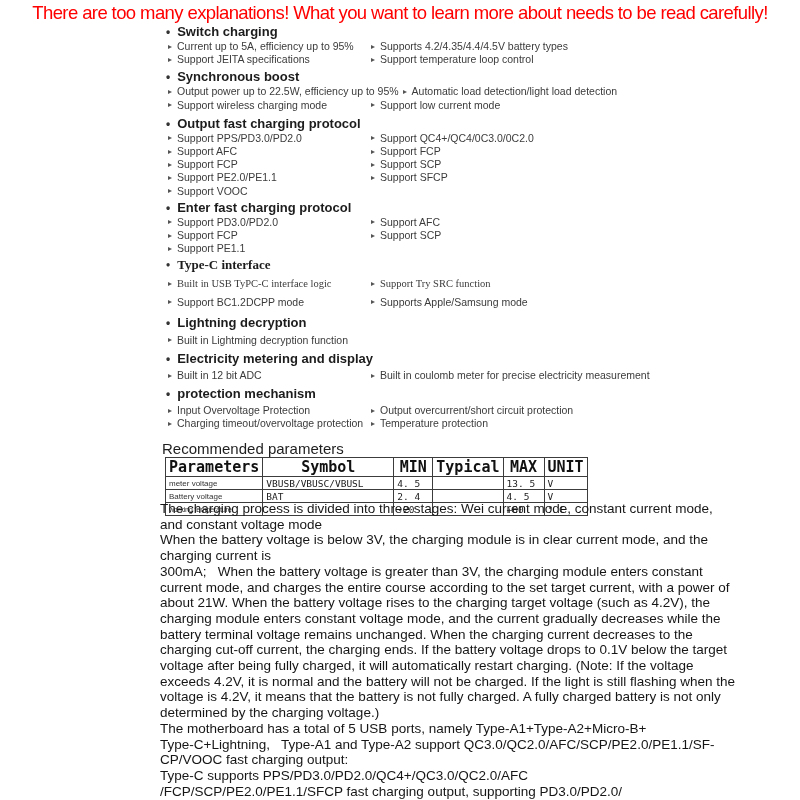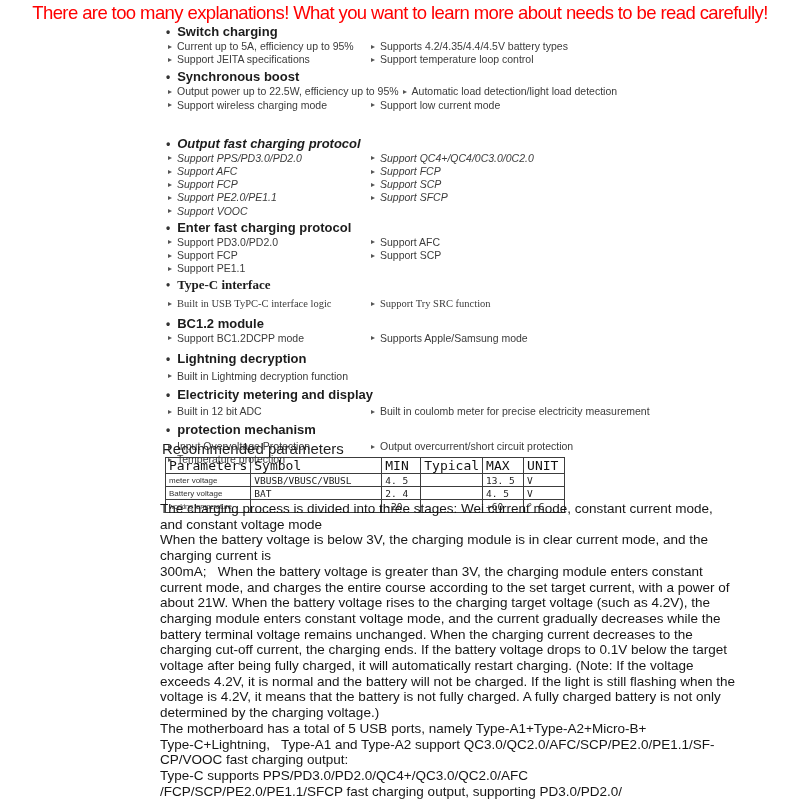--- a/index.html
+++ b/index.html
@@ -19,39 +19,39 @@
   .rows{}
   .row{display:flex;line-height:13.2px;text-align:center;}
   .cell{display:flex;align-items:center;font-size:10.5px;color:#3b3b3b;white-space:nowrap;}
   .cell-left{min-width:203px;}
   .marker{
     width:0;height:0;flex:none;display:inline-block;
     border-top:2.5px solid transparent;border-bottom:2.5px solid transparent;
     border-left:4.5px solid #555;margin:0 5px 0 4px;
   }
   .section:nth-child(2){margin-top:3px;}
-  .section:nth-child(3){margin-top:24px;font-style:italic;}
+  .section:nth-child(3){margin-top:4px;}
   .section:nth-child(4){margin-top:2px;}
   .section:nth-child(5){margin-top:2px;font-family:Liberation Serif, serif;}
   .section:nth-child(6){margin-top:5px;}
   .section:nth-child(7){margin-top:6px;}
   .section:nth-child(8){margin-top:4px;}
   .section:nth-child(9){margin-top:4px;}
   .section:nth-child(5) .rows{margin-top:4px;}
   .section:nth-child(7) .rows{margin-top:3px;}
   .section:nth-child(8) .rows{margin-top:2px;}
   .section:nth-child(9) .rows{margin-top:2px;}
   
   .params{position:absolute;left:160px;top:441px;}
   .params-heading{font-size:15px;color:#1e1e1e;margin:0 0 1px 2px;line-height:15px;}
   table{border-collapse:collapse;margin-left:5px;table-layout:fixed;}
   th,td{border:1px solid #3c3c3c;padding:0 3px;height:12px;overflow:hidden;}
   th{
     font-family:"DejaVu Sans Mono","Liberation Mono",monospace;
-    font-size:13px;font-weight:normal;text-align:left;height:13px;color:#111;
+    font-size:15px;font-weight:bold;text-align:center;height:13px;color:#111;
   }
   td.mono{font-family:"DejaVu Sans Mono","Liberation Mono",monospace;font-size:9.5px;color:#222;}
   td.plain{font-size:8px;color:#333;}
   tr.r3 td.plain{font-size:7.5px;letter-spacing:-0.3px;}
   th.c0{width:50px;} th.c1{width:124px;} th.c2{width:32px;}
   th.c3{width:36px;} th.c4{width:34px;} th.c5{width:34px;}
   
   .bottom{
     position:absolute;left:160px;top:501px;
     font-size:13.5px;line-height:15.7px;color:#161616;white-space:pre;
@@ -204,21 +204,20 @@
             <span>Built in USB TyPC-C interface logic</span>
           </div>
           <div class="cell cell-right">
             <span class="marker"></span>
             <span>Support Try SRC function</span>
           </div>
         </div>
       </div>
     </div>
     <div class="section">
-      <div class="sec-header"><span class="bullet">•</span><span>BC1.2 module</span></div>
       <div class="rows">
         <div class="row">
           <div class="cell cell-left">
             <span class="marker"></span>
             <span>Support BC1.2DCPP mode</span>
           </div>
           <div class="cell cell-right">
             <span class="marker"></span>
             <span>Supports Apple/Samsung mode</span>
           </div>
@@ -258,20 +257,24 @@
           <div class="cell cell-left">
             <span class="marker"></span>
             <span>Input Overvoltage Protection</span>
           </div>
           <div class="cell cell-right">
             <span class="marker"></span>
             <span>Output overcurrent/short circuit protection</span>
           </div>
         </div>
         <div class="row">
+          <div class="cell cell-left">
+            <span class="marker"></span>
+            <span>Charging timeout/overvoltage protection</span>
+          </div>
           <div class="cell cell-right">
             <span class="marker"></span>
             <span>Temperature protection</span>
           </div>
         </div>
       </div>
     </div>
   </div>
 
 <div class="params">

